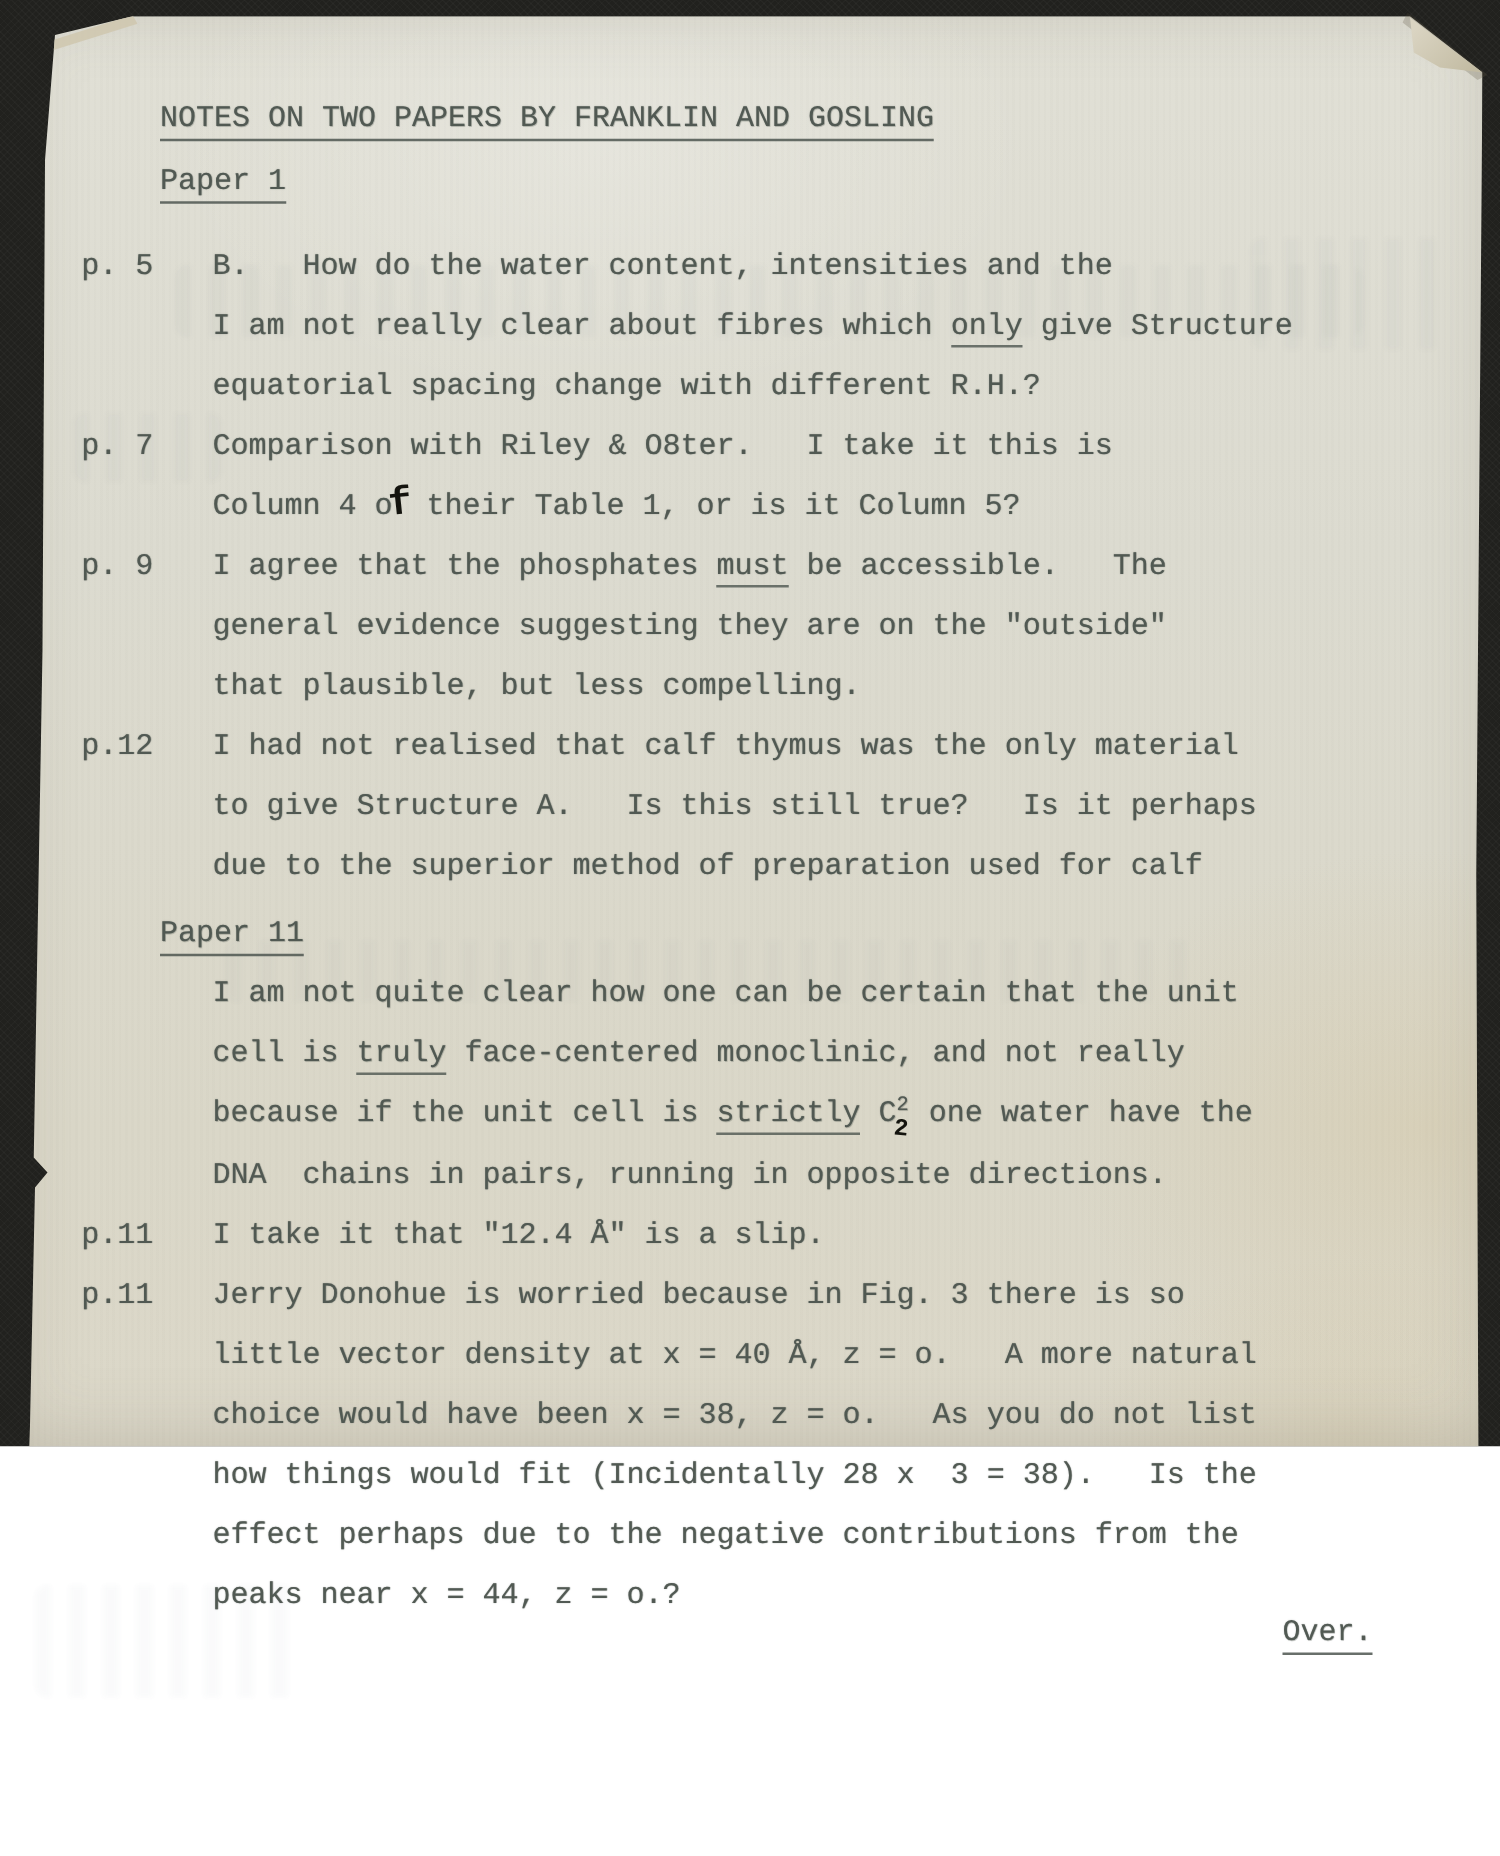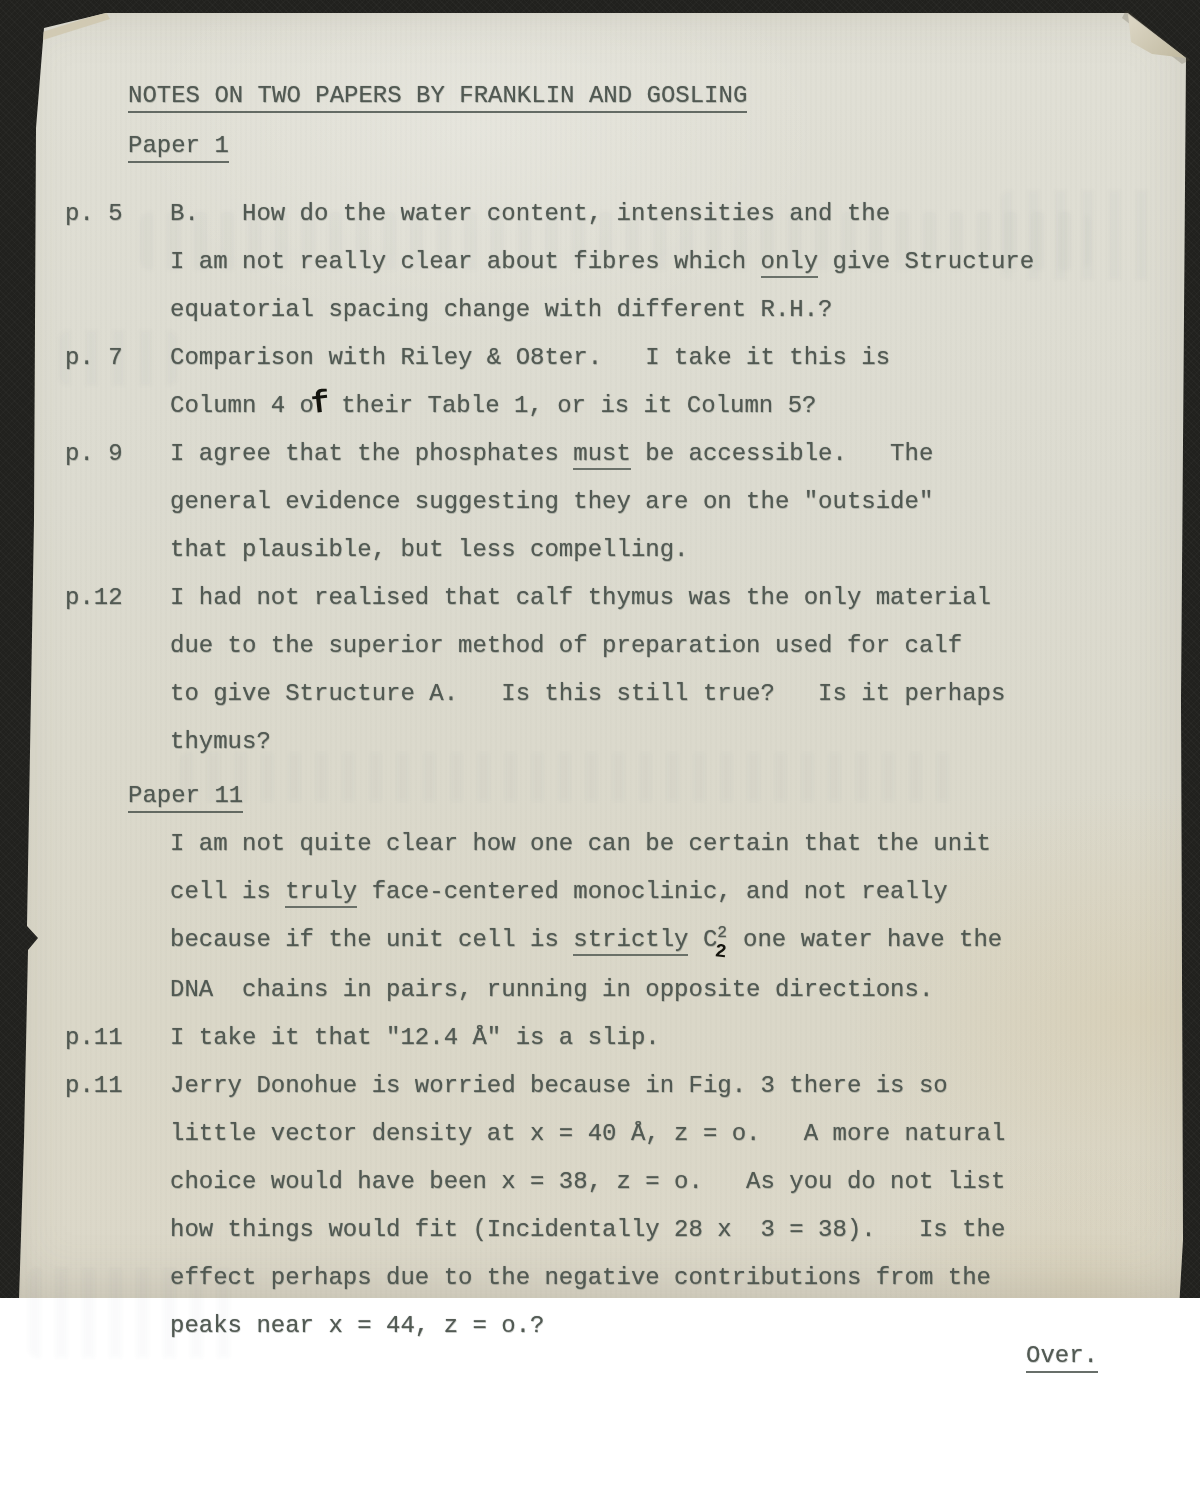--- a/index.html
+++ b/index.html
@@ -1,21 +1,21 @@
 <!DOCTYPE html>
 <html><head>
 <meta charset="utf-8">
 <style>
   html,body{margin:0;padding:0;}
   body{
     width:1200px;height:1485px;overflow:hidden;
     font-family:"Liberation Mono","DejaVu Sans Mono",monospace;
   }
   .canvas{
-    position:relative;width:1200px;height:1298px;
+    position:relative;width:1200px;height:1157px;
     background:
       repeating-linear-gradient(45deg, rgba(255,255,255,0.025) 0 1px, transparent 1px 4px),
       repeating-linear-gradient(-45deg, rgba(255,255,255,0.02) 0 1px, transparent 1px 4px),
       #21211e;
   }
   .paper{
     position:absolute;inset:0;
     background:
       radial-gradient(420px 320px at 95% 78%, rgba(205,180,125,0.20), transparent 70%),
       radial-gradient(300px 200px at 90% 99%, rgba(200,180,130,0.18), transparent 70%),
@@ -105,23 +105,22 @@
             </div>
             <div class="entry">
               <span class="label">p. 9</span>
               <div class="line"><span>I agree that the phosphates </span><span class="u">must</span><span> be accessible.   The</span></div>
               <div class="line"><span>general evidence suggesting they are on the "outside"</span></div>
               <div class="line"><span>that plausible, but less compelling.</span></div>
             </div>
             <div class="entry">
               <span class="label">p.12</span>
               <div class="line"><span>I had not realised that calf thymus was the only material</span></div>
+              <div class="line"><span>to give Structure A.   Is this still true?   Is it perhaps</span></div>
               <div class="line"><span>due to the superior method of preparation used for calf</span></div>
-              <div class="line"><span>to give Structure A.   Is this still true?   Is it perhaps</span></div>
-              <div class="line"><span>thymus?</span></div>
             </div>
           </div>
           <div class="section section2">
             <div class="h-section"><span class="u2">Paper 11</span></div>
             <div class="entry">
               <span class="label"></span>
               <div class="line"><span>I am not quite clear how one can be certain that the unit</span></div>
               <div class="line"><span>cell is </span><span class="u">truly</span><span> face-centered monoclinic, and not really</span></div>
               <div class="line"><span>because if the unit cell is </span><span class="u">strictly</span><span> C</span><span class="sup">2</span><span class="inksub">2</span><span> one water have the</span></div>
               <div class="line"><span>DNA  chains in pairs, running in opposite directions.</span></div>

